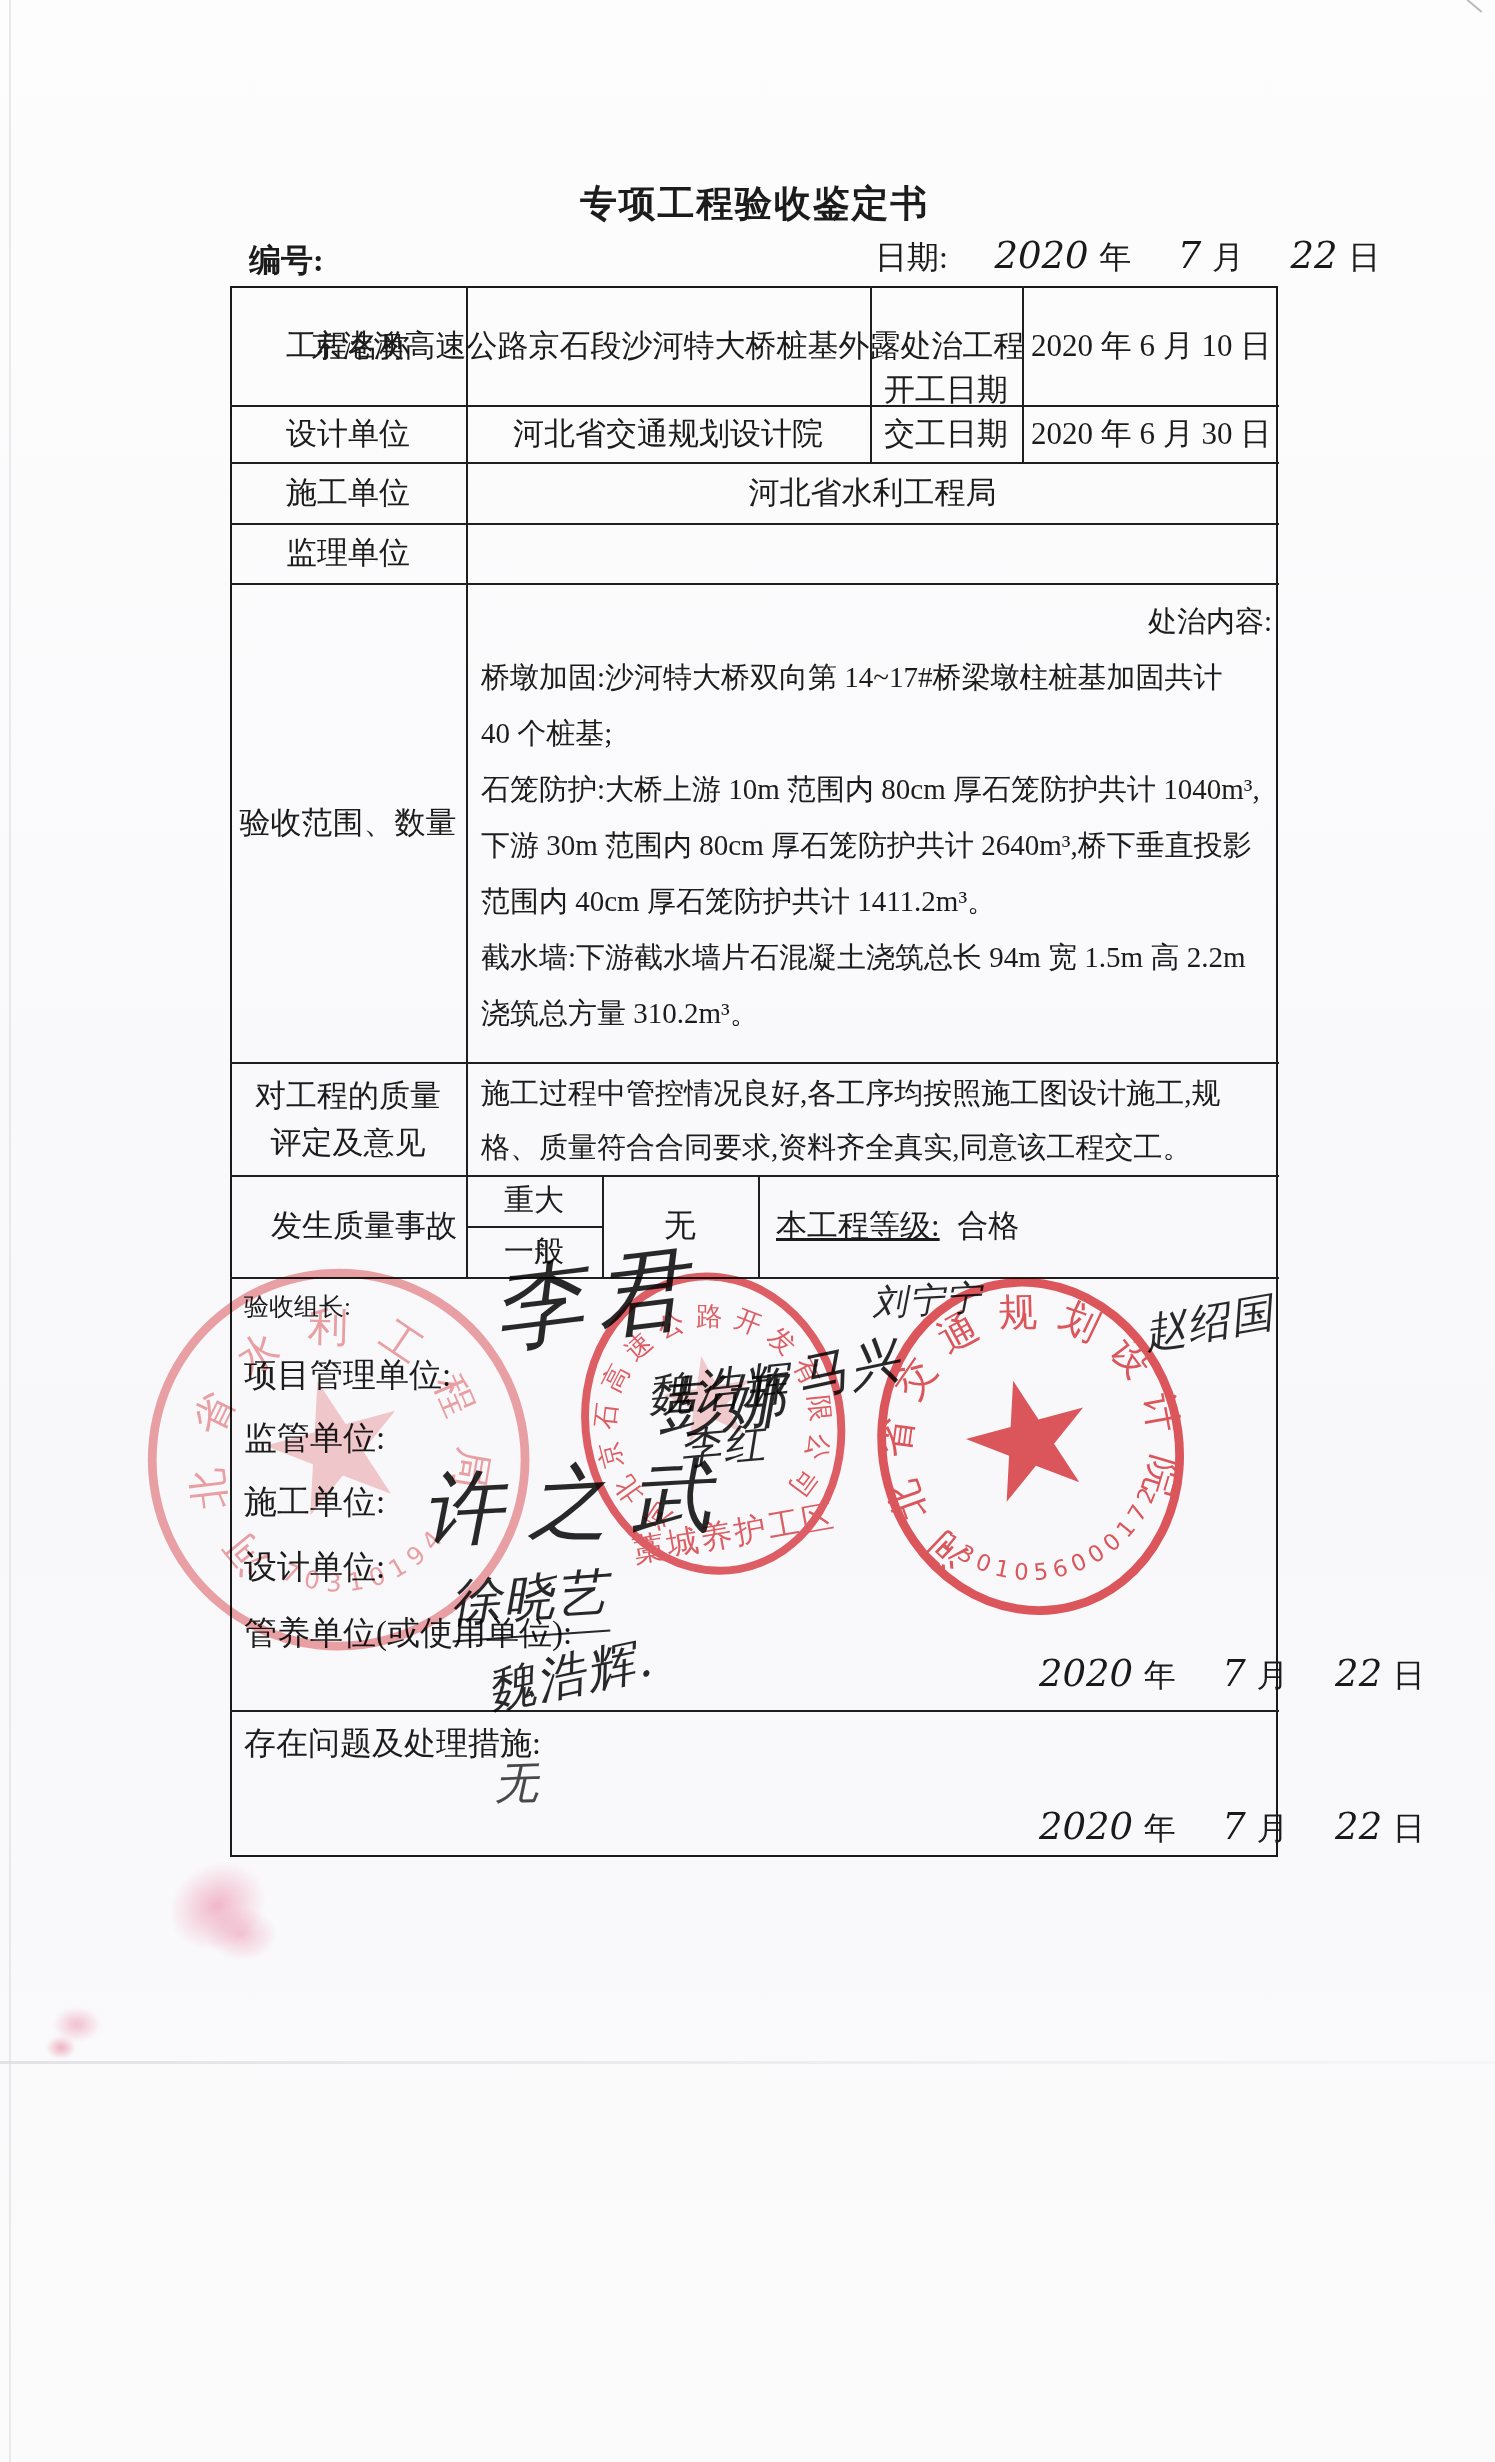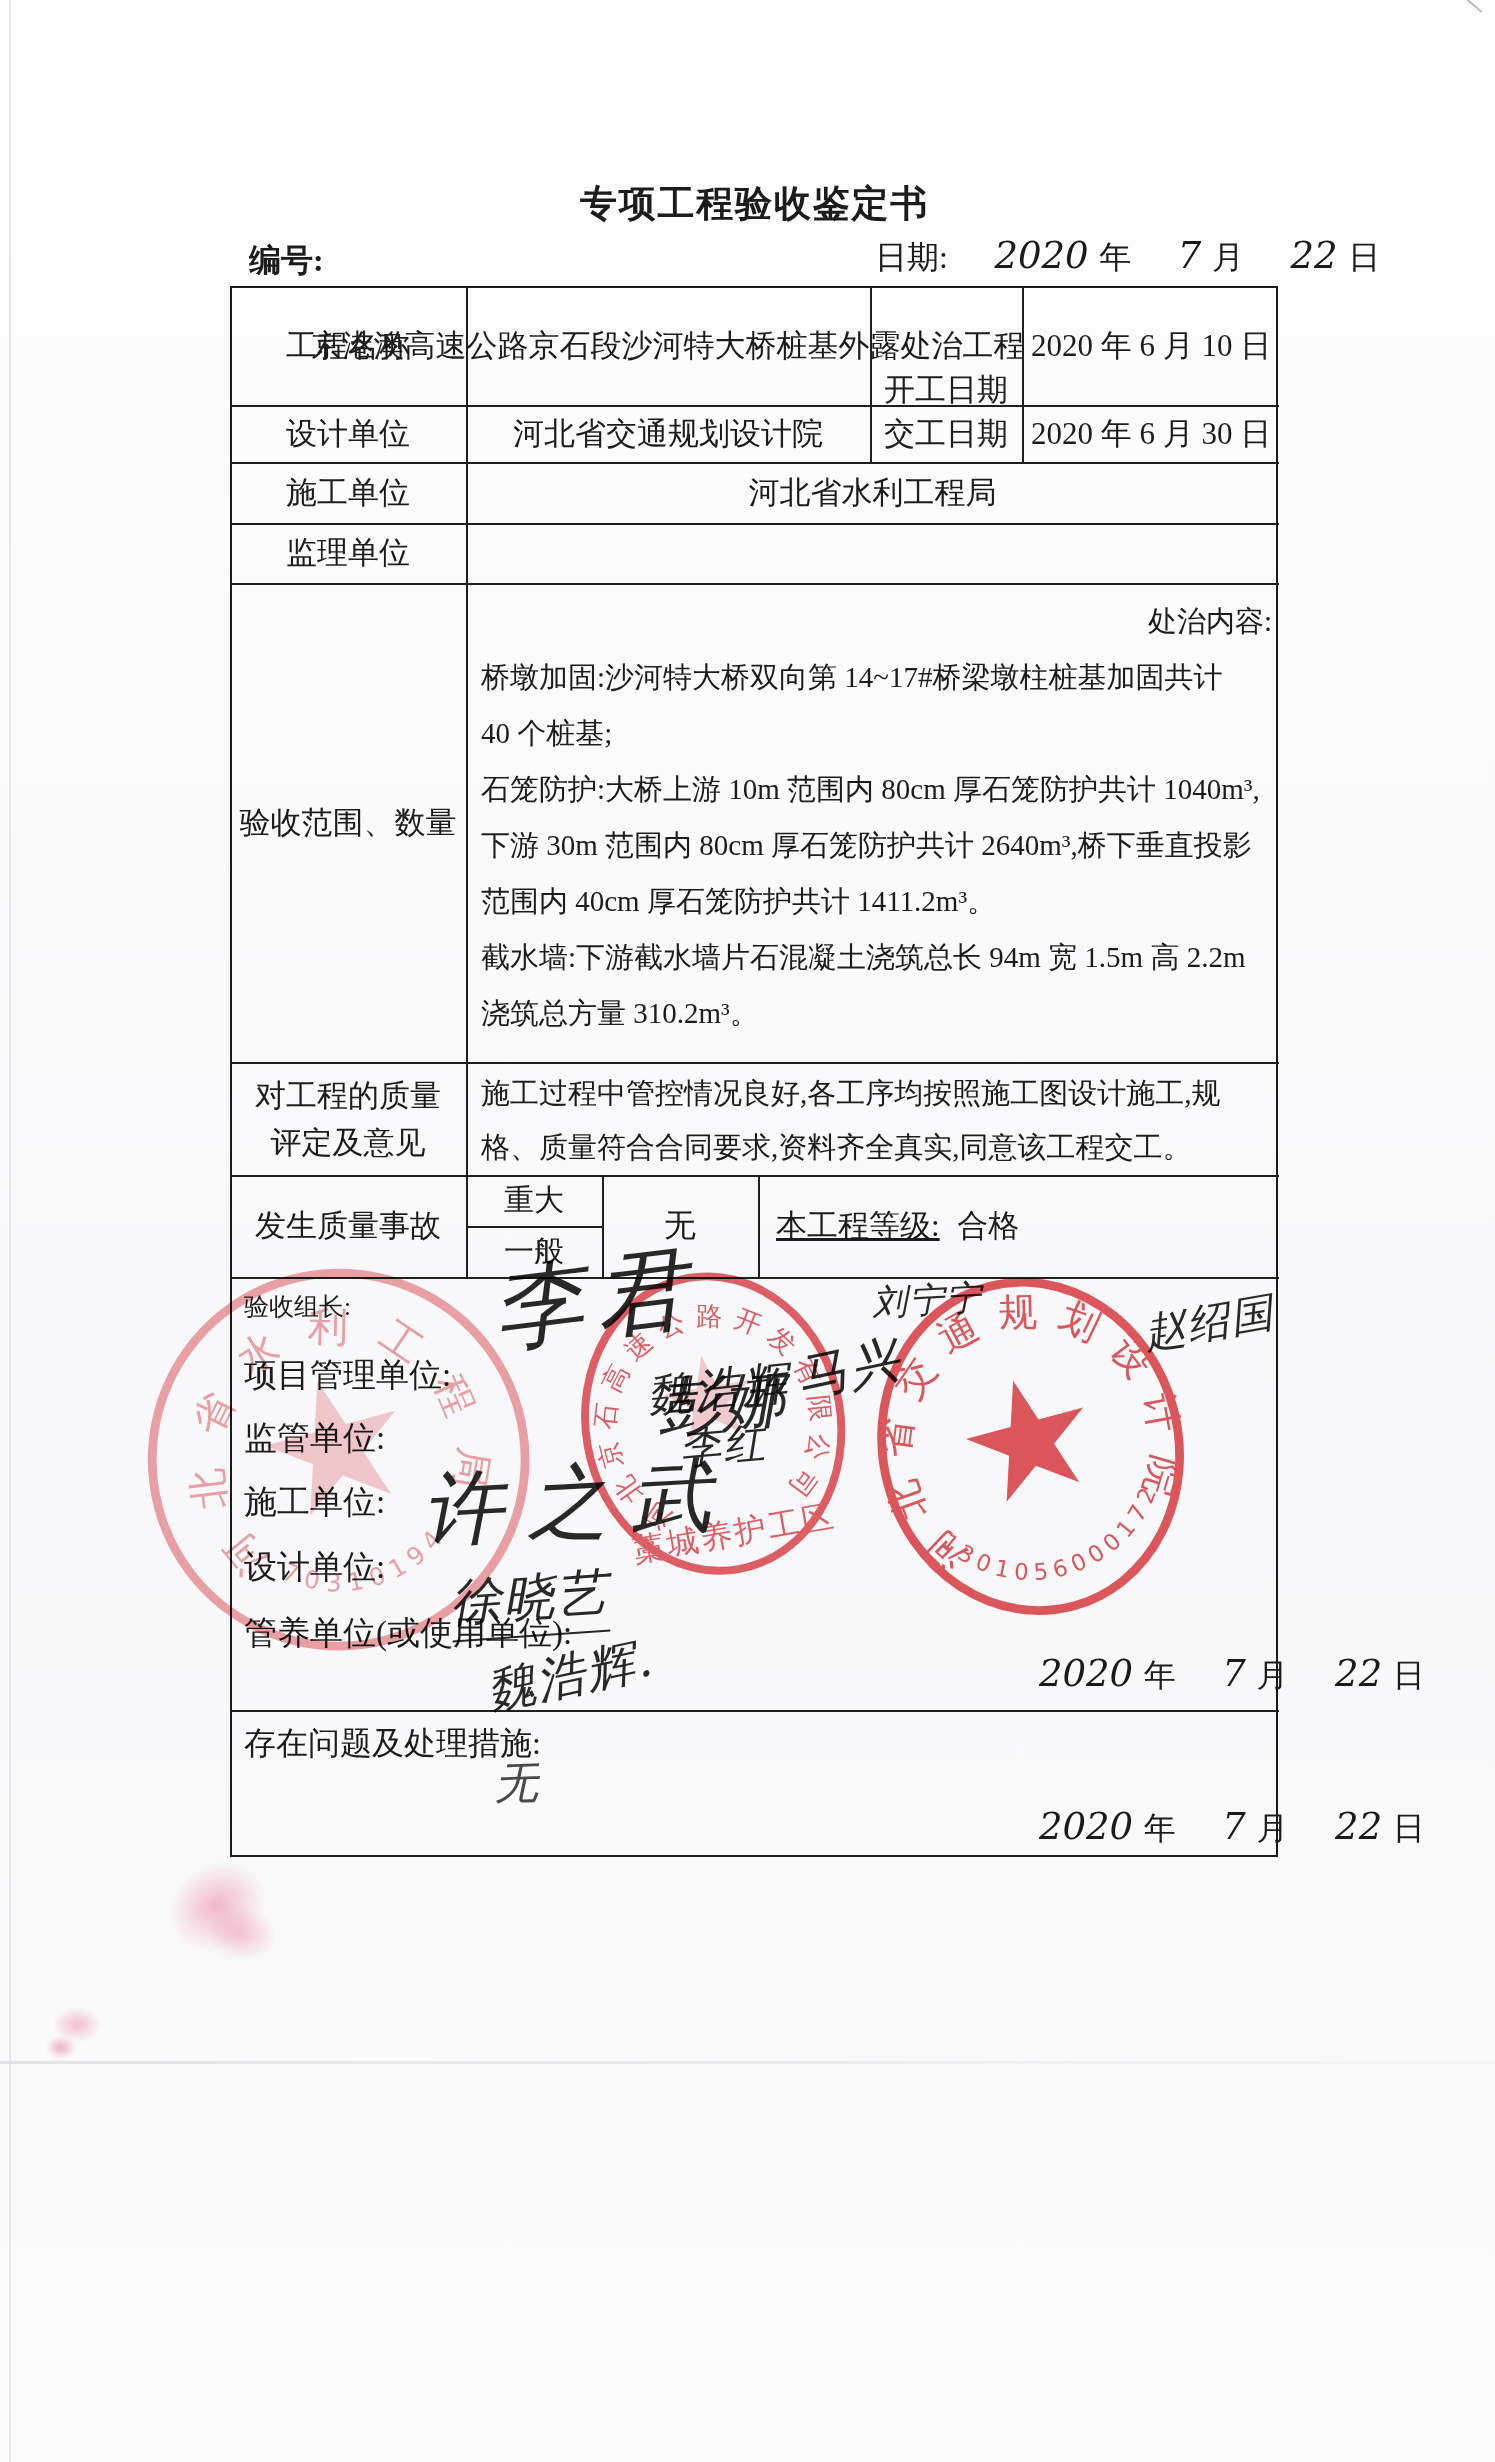--- a/index.html
+++ b/index.html
@@ -108,21 +108,21 @@
 
   <div class="abs printed" style="left:230px;top:1062px;width:236px;height:113px;display:flex;flex-direction:column;justify-content:center;align-items:center;font-size:31px;line-height:47px;">
     <div class="nowrap">对工程的质量</div>
     <div class="nowrap">评定及意见</div>
   </div>
   <div class="abs printed" style="left:481px;top:1066px;width:791px;font-size:29px;">
     <div class="nowrap" style="height:54px;line-height:54px;">施工过程中管控情况良好,各工序均按照施工图设计施工,规</div>
     <div class="nowrap" style="height:54px;line-height:54px;">格、质量符合合同要求,资料齐全真实,同意该工程交工。</div>
   </div>
 
-  <div class="abs center printed nowrap" style="left:230px;top:1175px;width:236px;height:102px;font-size:31px;">发生质量事故</div>
+  <div class="abs center printed nowrap" style="left:230px;top:1175px;width:236px;height:102px;font-size:31px;padding-left:16px;">发生质量事故</div>
   <div class="abs center printed" style="left:466px;top:1175px;width:136px;height:51px;font-size:30px;">重大</div>
   <div class="abs center printed" style="left:466px;top:1226px;width:136px;height:51px;font-size:30px;">一般</div>
   <div class="abs center printed" style="left:602px;top:1175px;width:156px;height:102px;font-size:32px;">无</div>
   <div class="abs vcenter" style="left:776px;top:1175px;height:102px;gap:17.6px;">
     <span class="printed" style="font-size:31px;text-decoration:underline;">本工程等级:</span>
     <span class="printed" style="font-size:31px;">合格</span>
   </div>
 
   <div class="abs printed nowrap" style="left:244px;top:1290px;font-size:25px;">验收组长:</div>
   <div class="abs printed nowrap" style="left:244px;top:1353px;font-size:33px;">项目管理单位:</div>

